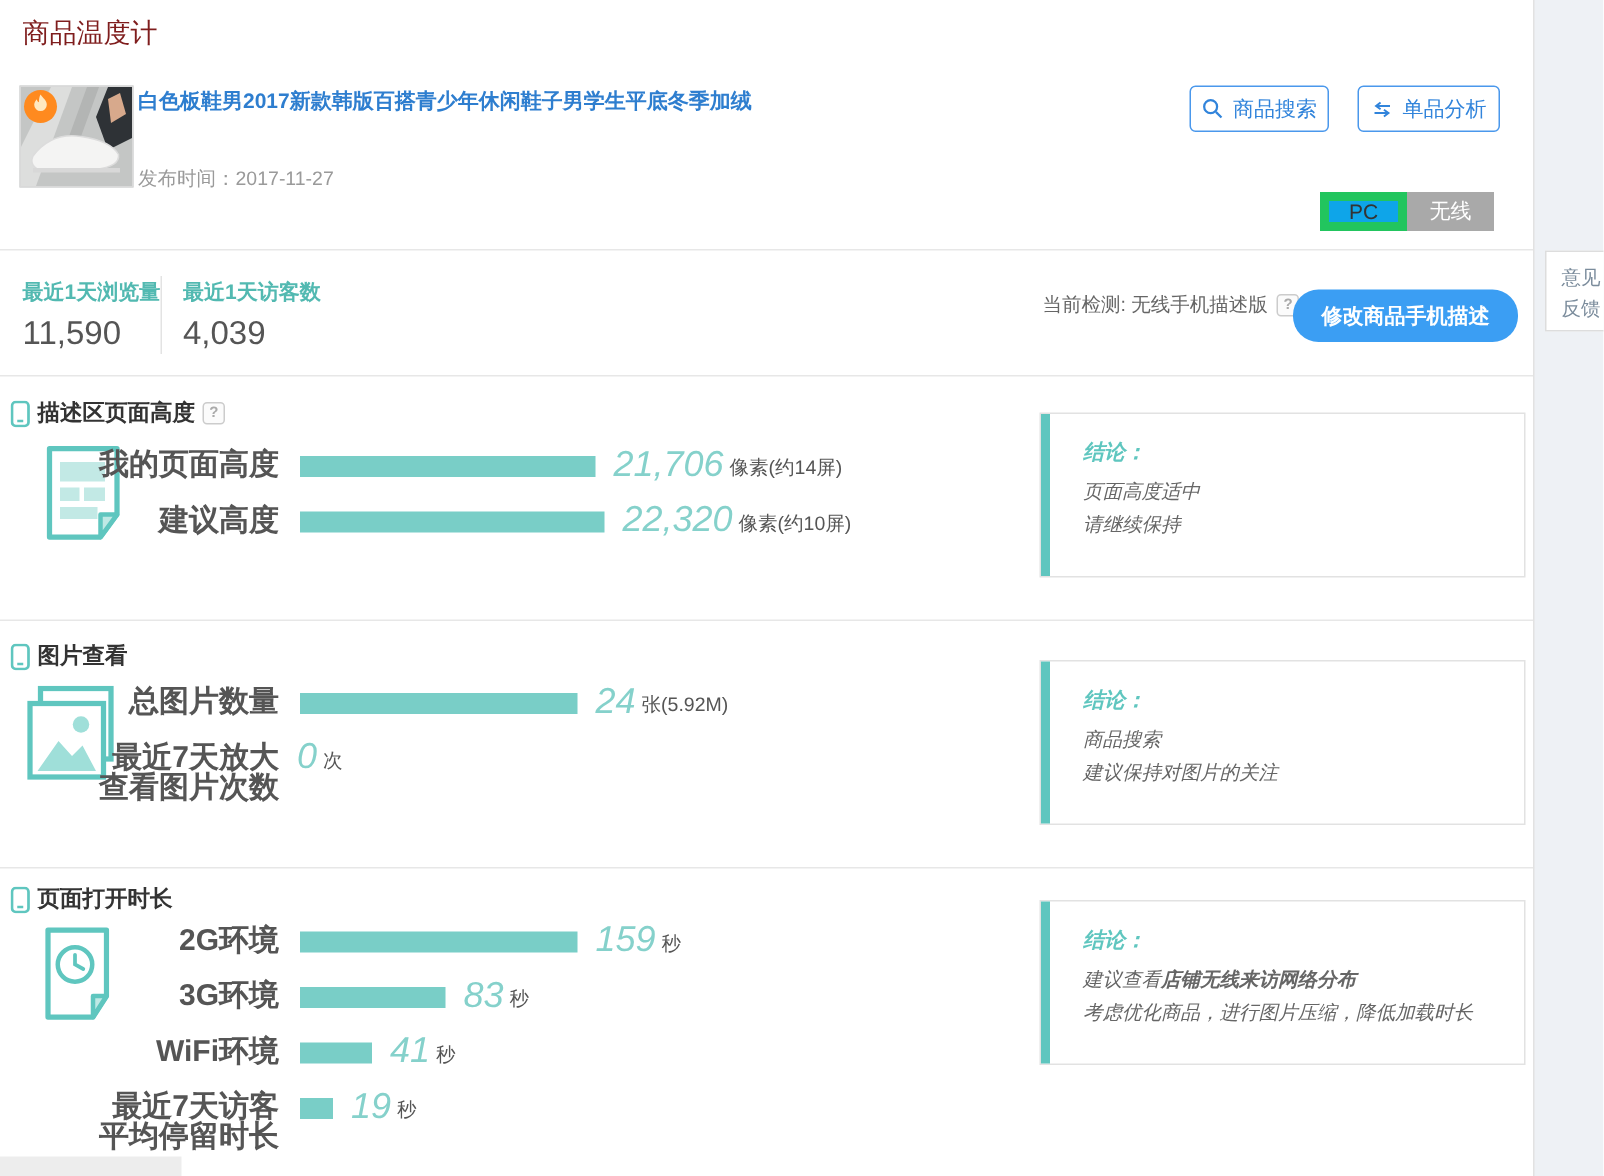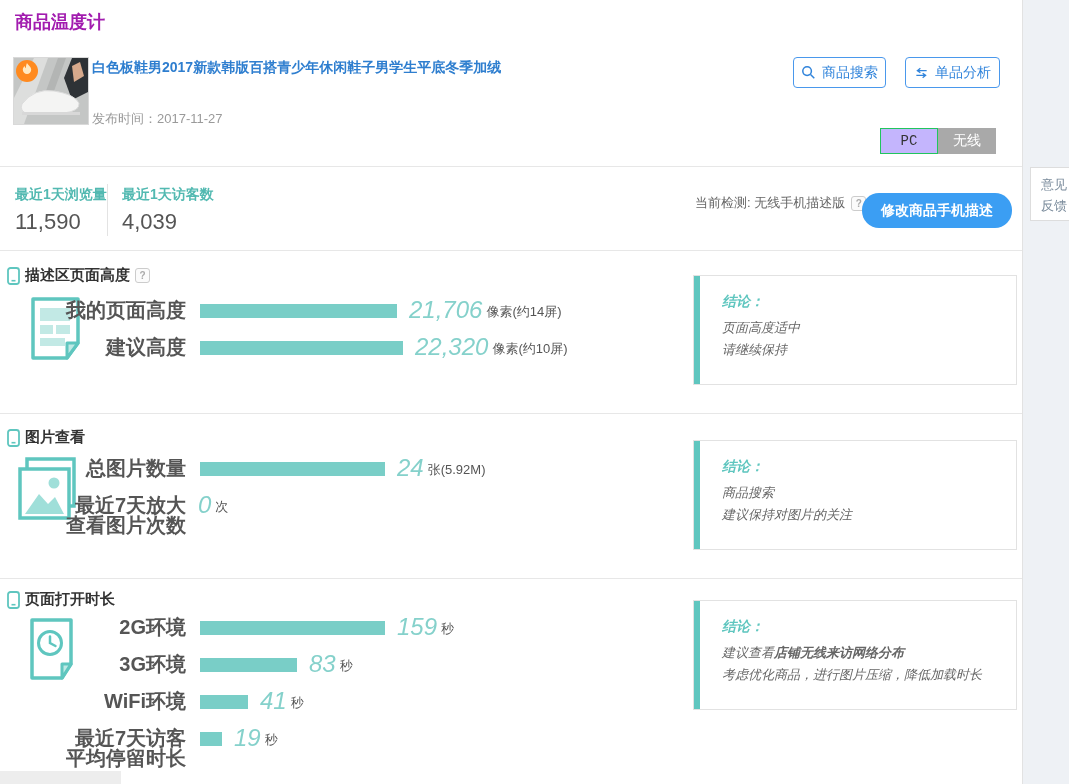--- a/index.html
+++ b/index.html
@@ -4,34 +4,34 @@
 <style>
   :root{
     --teal:#5fc6bf; --bar:#79cec7; --val:#85d1cb;
     --blue:#3b9ef3; --link:#2e7ecf; --label-teal:#52b9b1;
   }
   *{box-sizing:border-box;margin:0;padding:0;}
   body{font-family:"Liberation Sans",sans-serif;background:#fff;}
   .page{position:relative;width:1069px;height:784px;background:#fff;overflow:hidden;}
   .abs{position:absolute;}
 
-  .page-title{left:15px;top:10px;font-size:18px;font-weight:bold;color:#a21caf;}
+  .page-title{left:15px;top:10px;font-size:18px;font-weight:normal;color:#7f1d1d;}
 
   .thumb{left:13px;top:57px;width:76px;height:68px;border:1px solid #d9d9d9;background:#c4c6c5;}
   .prod-link{left:92px;top:57px;width:640px;font-size:14px;font-weight:bold;color:var(--link);line-height:20px;text-decoration:none;cursor:pointer;}
   .publish{left:92px;top:110px;font-size:13px;color:#9a9a9a;}
 
   .btn-outline{top:57px;height:31px;display:flex;align-items:center;justify-content:center;gap:6px;
     border:1px solid #4a98ec;border-radius:4px;background:#fff;color:#3184db;font-size:14px;cursor:pointer;}
   .btn-search{left:793px;width:93px;}
   .btn-analyze{left:905px;width:95px;}
 
   .toggle{left:880px;top:128px;display:flex;font-size:14px;}
   .toggle .cell{width:58px;height:26px;display:flex;align-items:center;justify-content:center;cursor:pointer;}
-  .toggle .pc{background:#c4b5fd;border:1px solid #22c55e;color:#333;font-family:Liberation Mono, monospace;}
+  .toggle .pc{background:#0ea5e9;border:6px solid #22c55e;color:#333;}
   .toggle .wireless{background:#a9a9a9;border:1px solid #a9a9a9;color:#fff;}
 
   .sep{left:0;width:1022px;height:1px;background:#e7e7e7;}
 
   .stat{font-size:14px;}
   .stat .lab{font-weight:bold;color:var(--label-teal);}
   .stat .num{font-size:22px;color:#555;margin-top:5px;}
   .stat-divider{left:107px;top:184px;width:1px;height:52px;background:#e3e3e3;}
 
   .detect{left:695px;top:194px;display:flex;align-items:center;gap:6px;font-size:13px;color:#666;}

